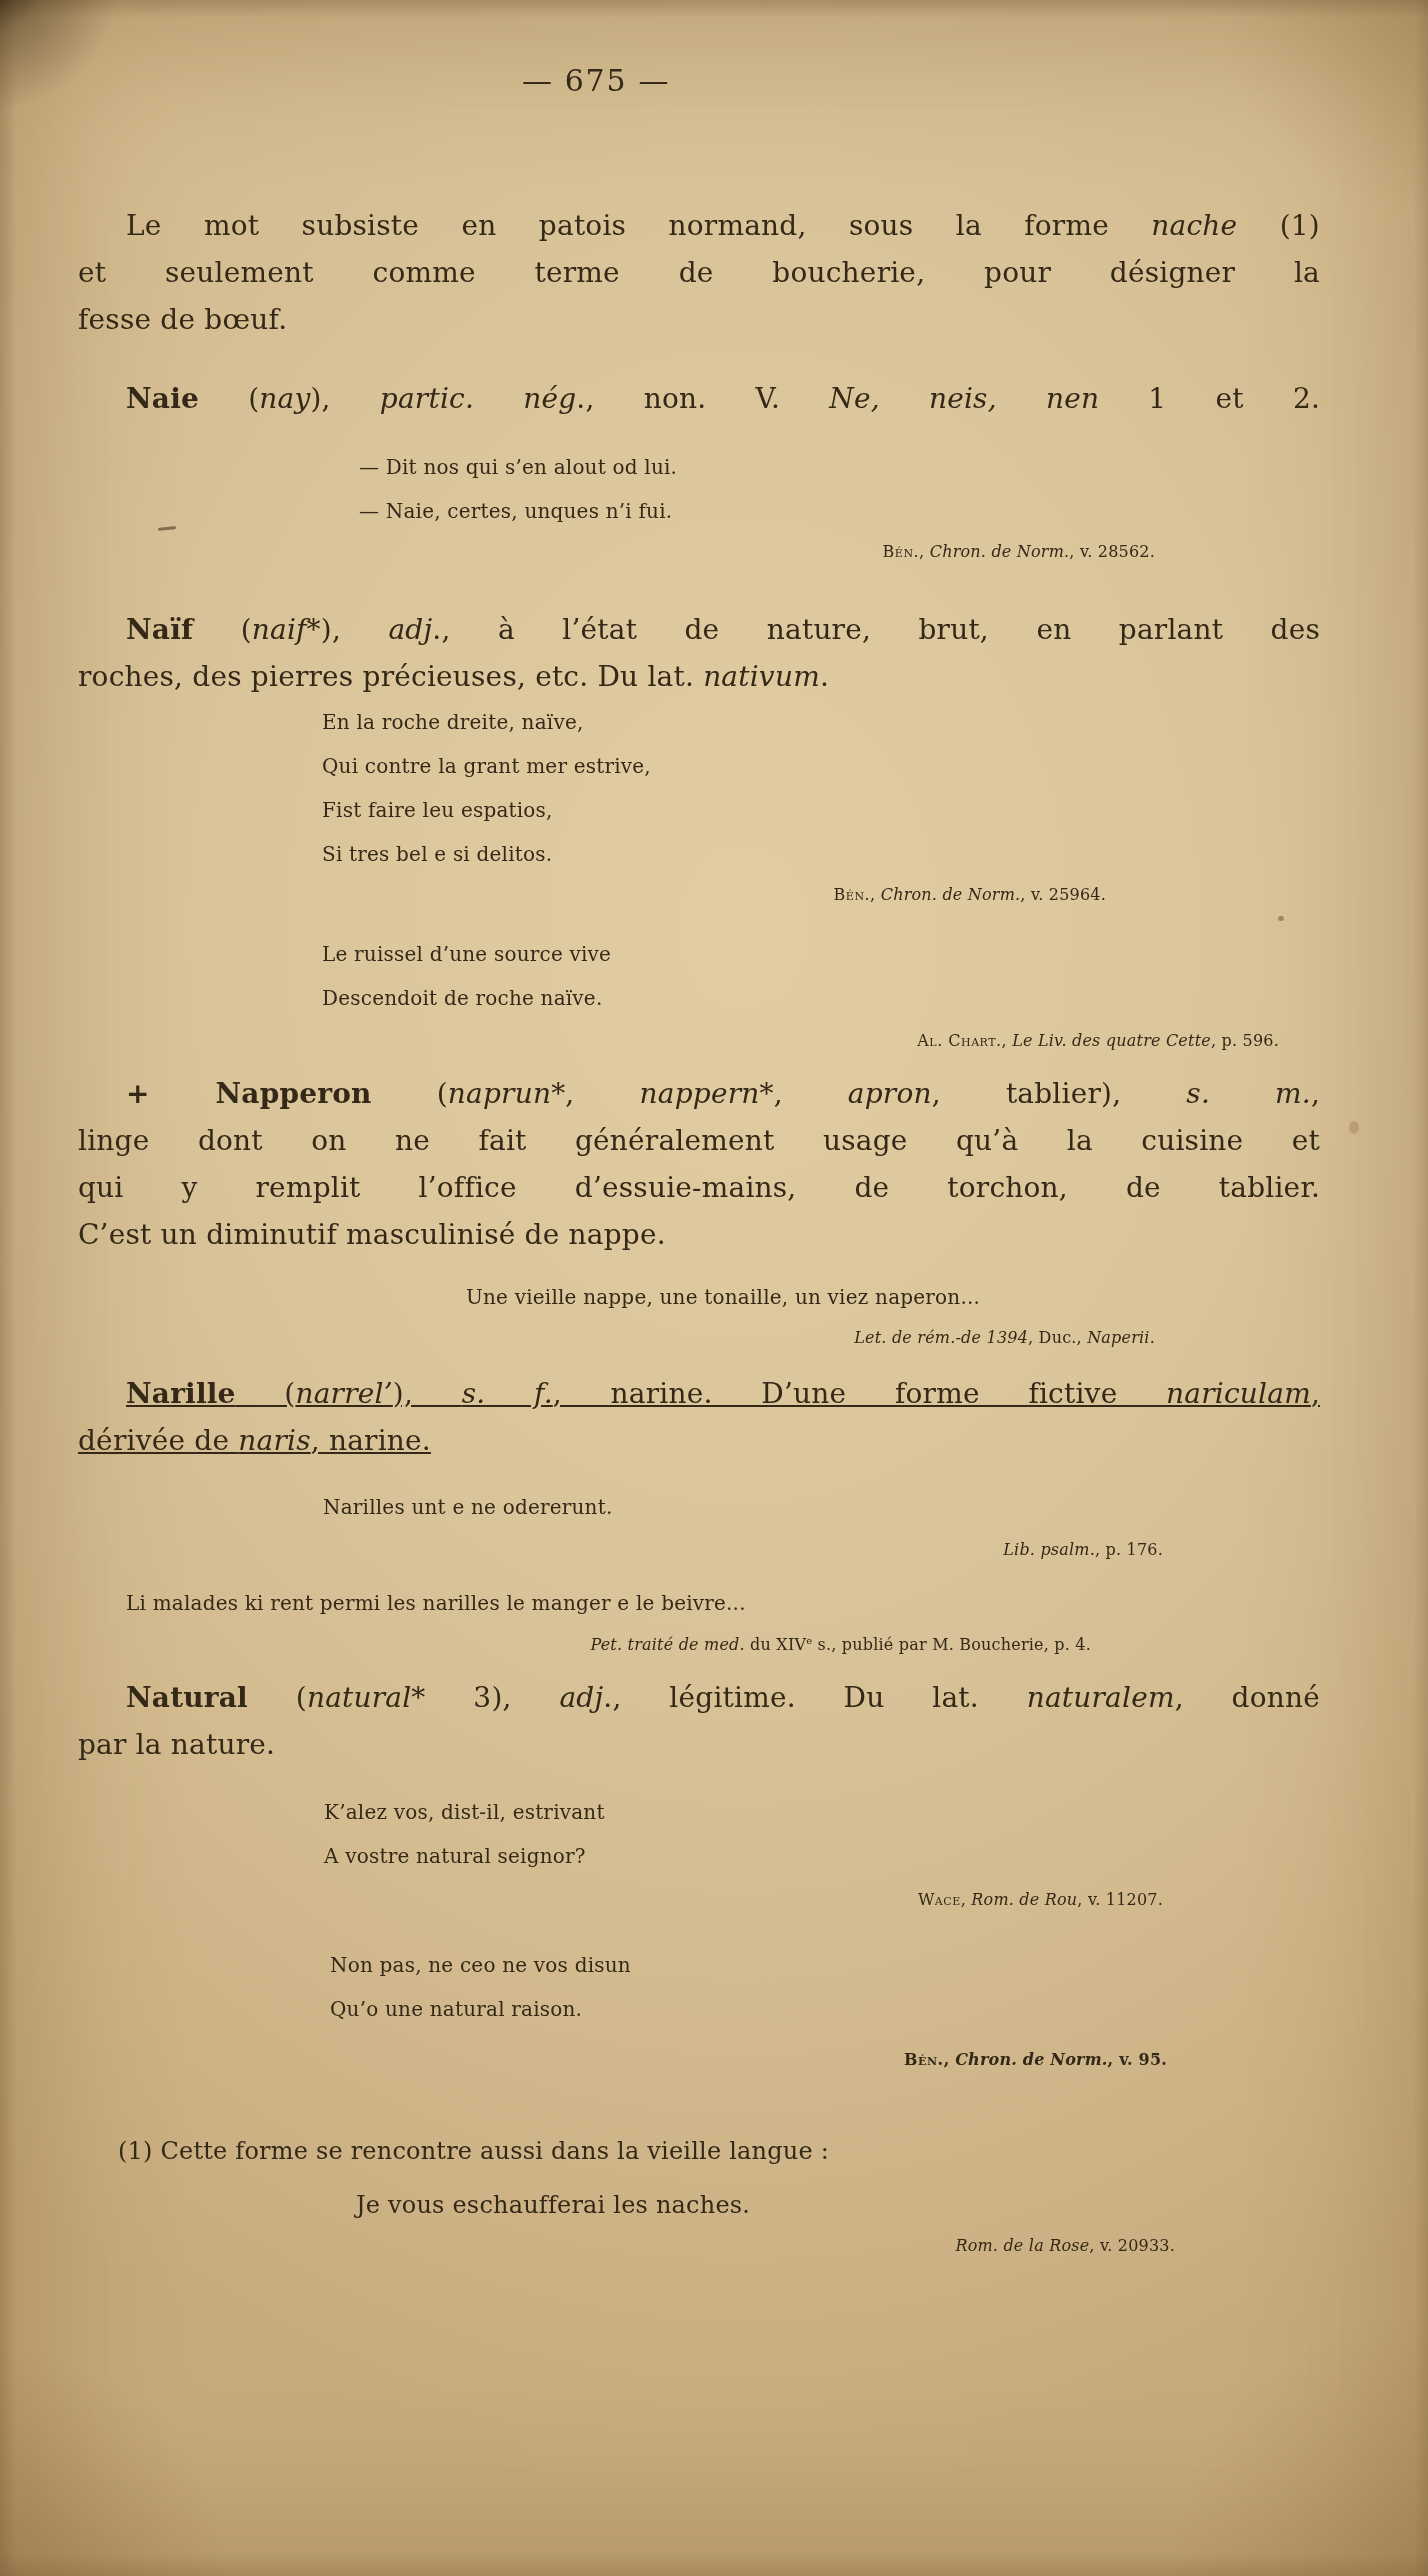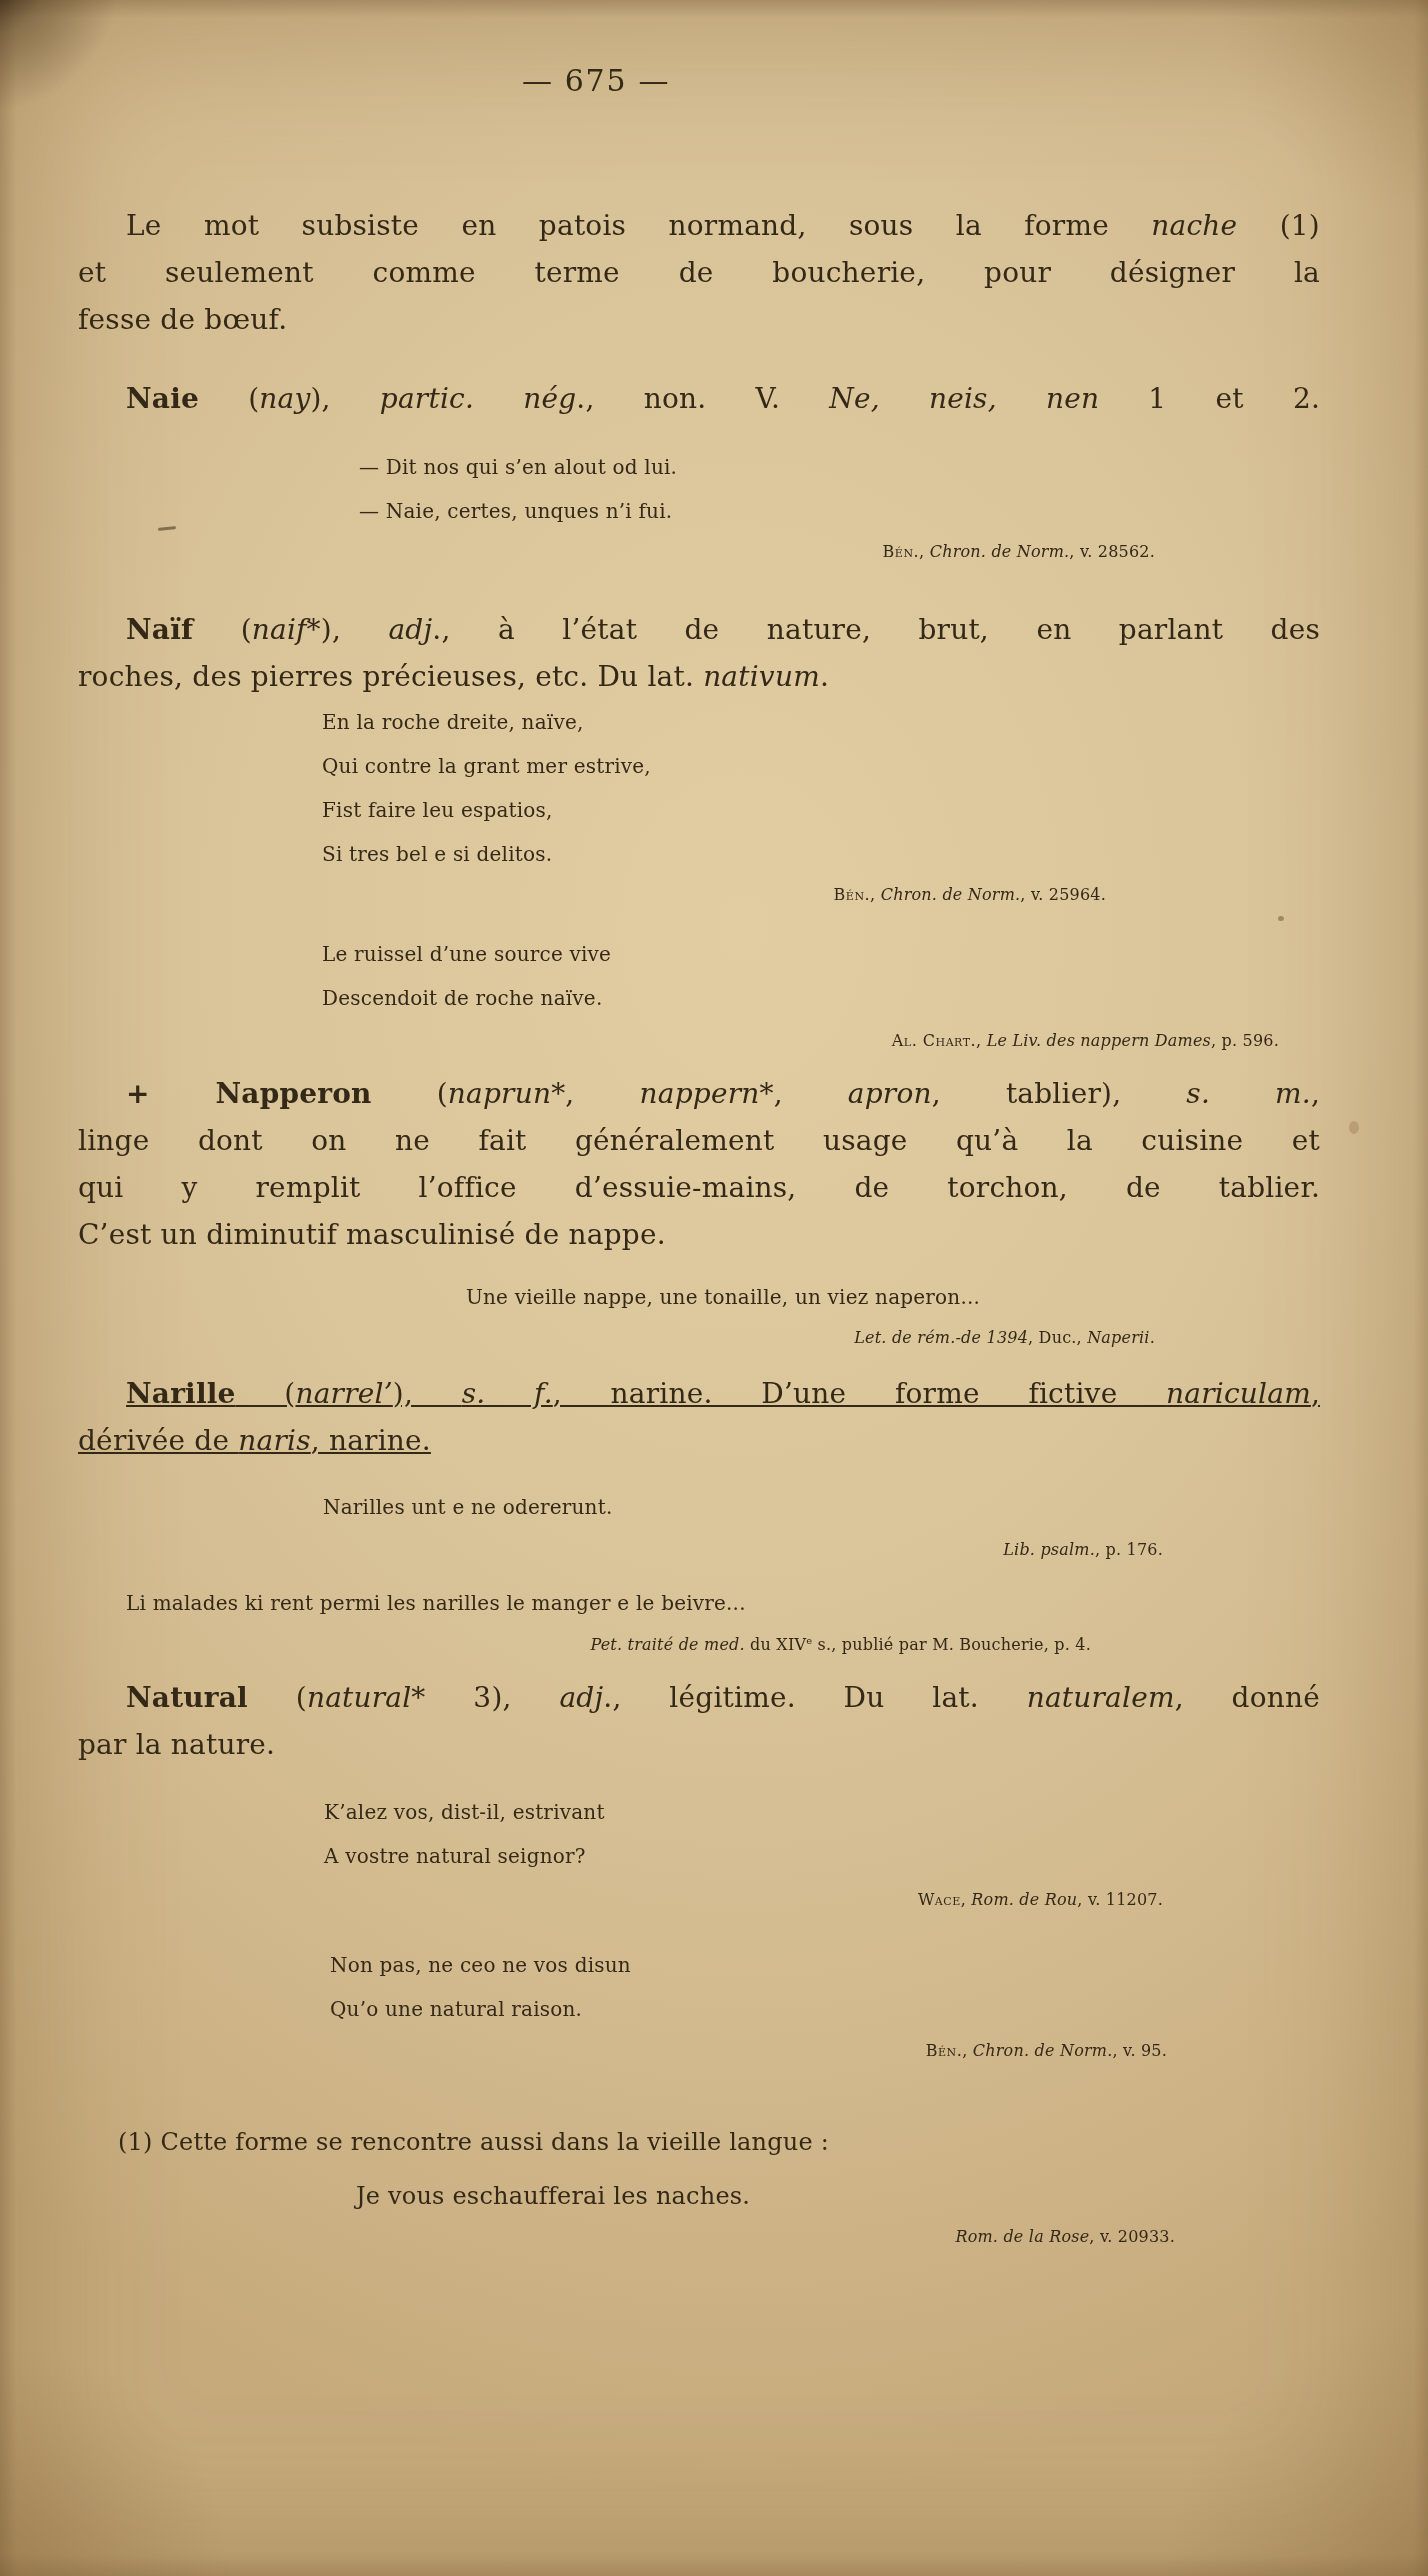--- a/index.html
+++ b/index.html
@@ -86,21 +86,21 @@
         <div class="vline">En la roche dreite, naïve,</div>
         <div class="vline">Qui contre la grant mer estrive,</div>
         <div class="vline">Fist faire leu espatios,</div>
         <div class="vline">Si tres bel e si delitos.</div>
       </div>
     <div class="cite" style="margin-top:0;padding-right:214px;"><span class="sc">Bén.</span><span>, </span><span class="i">Chron. de Norm.</span><span>, v. 25964.</span></div>
     <div class="verse" style="margin-top:18px;margin-left:244px;">
         <div class="vline">Le ruissel d’une source vive</div>
         <div class="vline">Descendoit de roche naïve.</div>
       </div>
-    <div class="cite" style="margin-top:1.7px;padding-right:41px;"><span class="sc">Al. Chart.</span><span>, </span><span class="i">Le Liv. des nappern Dames</span><span>, p. 596.</span></div>
+    <div class="cite" style="margin-top:1.7px;padding-right:41px;"><span class="sc">Al. Chart.</span><span>, </span><span class="i">Le Liv. des quatre Cette</span><span>, p. 596.</span></div>
 
     <div class="para indent" style="margin-top:10px;">
         <div class="pline"><span class="b">+ </span><span class="b">Napperon</span><span> (</span><span class="i">naprun*</span><span>, </span><span class="i">nappern*</span><span>, </span><span class="i">apron</span><span>, tablier), </span><span class="i">s. m.</span><span>,</span></div>
         <div class="pline"><span>linge dont on ne fait généralement usage qu’à la cuisine et</span></div>
         <div class="pline"><span>qui y remplit l’office d’essuie-mains, de torchon, de tablier.</span></div>
         <div class="pline last"><span>C’est un diminutif masculinisé de nappe.</span></div>
       </div>
     <div class="verse" style="margin-top:17px;margin-left:48px;text-align:center;">
         <div class="vline">Une vieille nappe, une tonaille, un viez naperon...</div>
       </div>
@@ -125,21 +125,21 @@
       </div>
     <div class="verse" style="margin-top:21.5px;margin-left:246px;">
         <div class="vline">K’alez vos, dist-il, estrivant</div>
         <div class="vline">A vostre natural seignor?</div>
       </div>
     <div class="cite" style="margin-top:3.3px;padding-right:157px;"><span class="sc">Wace</span><span>, </span><span class="i">Rom. de Rou</span><span>, v. 11207.</span></div>
     <div class="verse" style="margin-top:24px;margin-left:252px;">
         <div class="vline">Non pas, ne ceo ne vos disun</div>
         <div class="vline">Qu’o une natural raison.</div>
       </div>
-    <div class="cite" style="margin-top:1px;padding-right:153px;"><span class="sc">Bén.</span><span>, </span><span class="i">Chron. de Norm.</span><span>, v. 95.</span></div>
+    <div class="cite" style="margin-top:10px;padding-right:153px;font-weight:bold;"><span class="sc">Bén.</span><span>, </span><span class="i">Chron. de Norm.</span><span>, v. 95.</span></div>
 
     <div class="fnote" style="margin-top:53px;">
       <div class="fnote" style="text-indent:40px;">
           <div class="pline last"><span>(1) Cette forme se rencontre aussi dans la vieille langue :</span></div>
         </div>
       <div class="fnote" style="margin-top:15.7px;margin-left:278px;">
           <div class="vline">Je vous eschaufferai les naches.</div>
         </div>
       <div class="cite" style="margin-top:3.3px;padding-right:145px;"><span class="i">Rom. de la Rose</span><span>, v. 20933.</span></div>
     </div>

